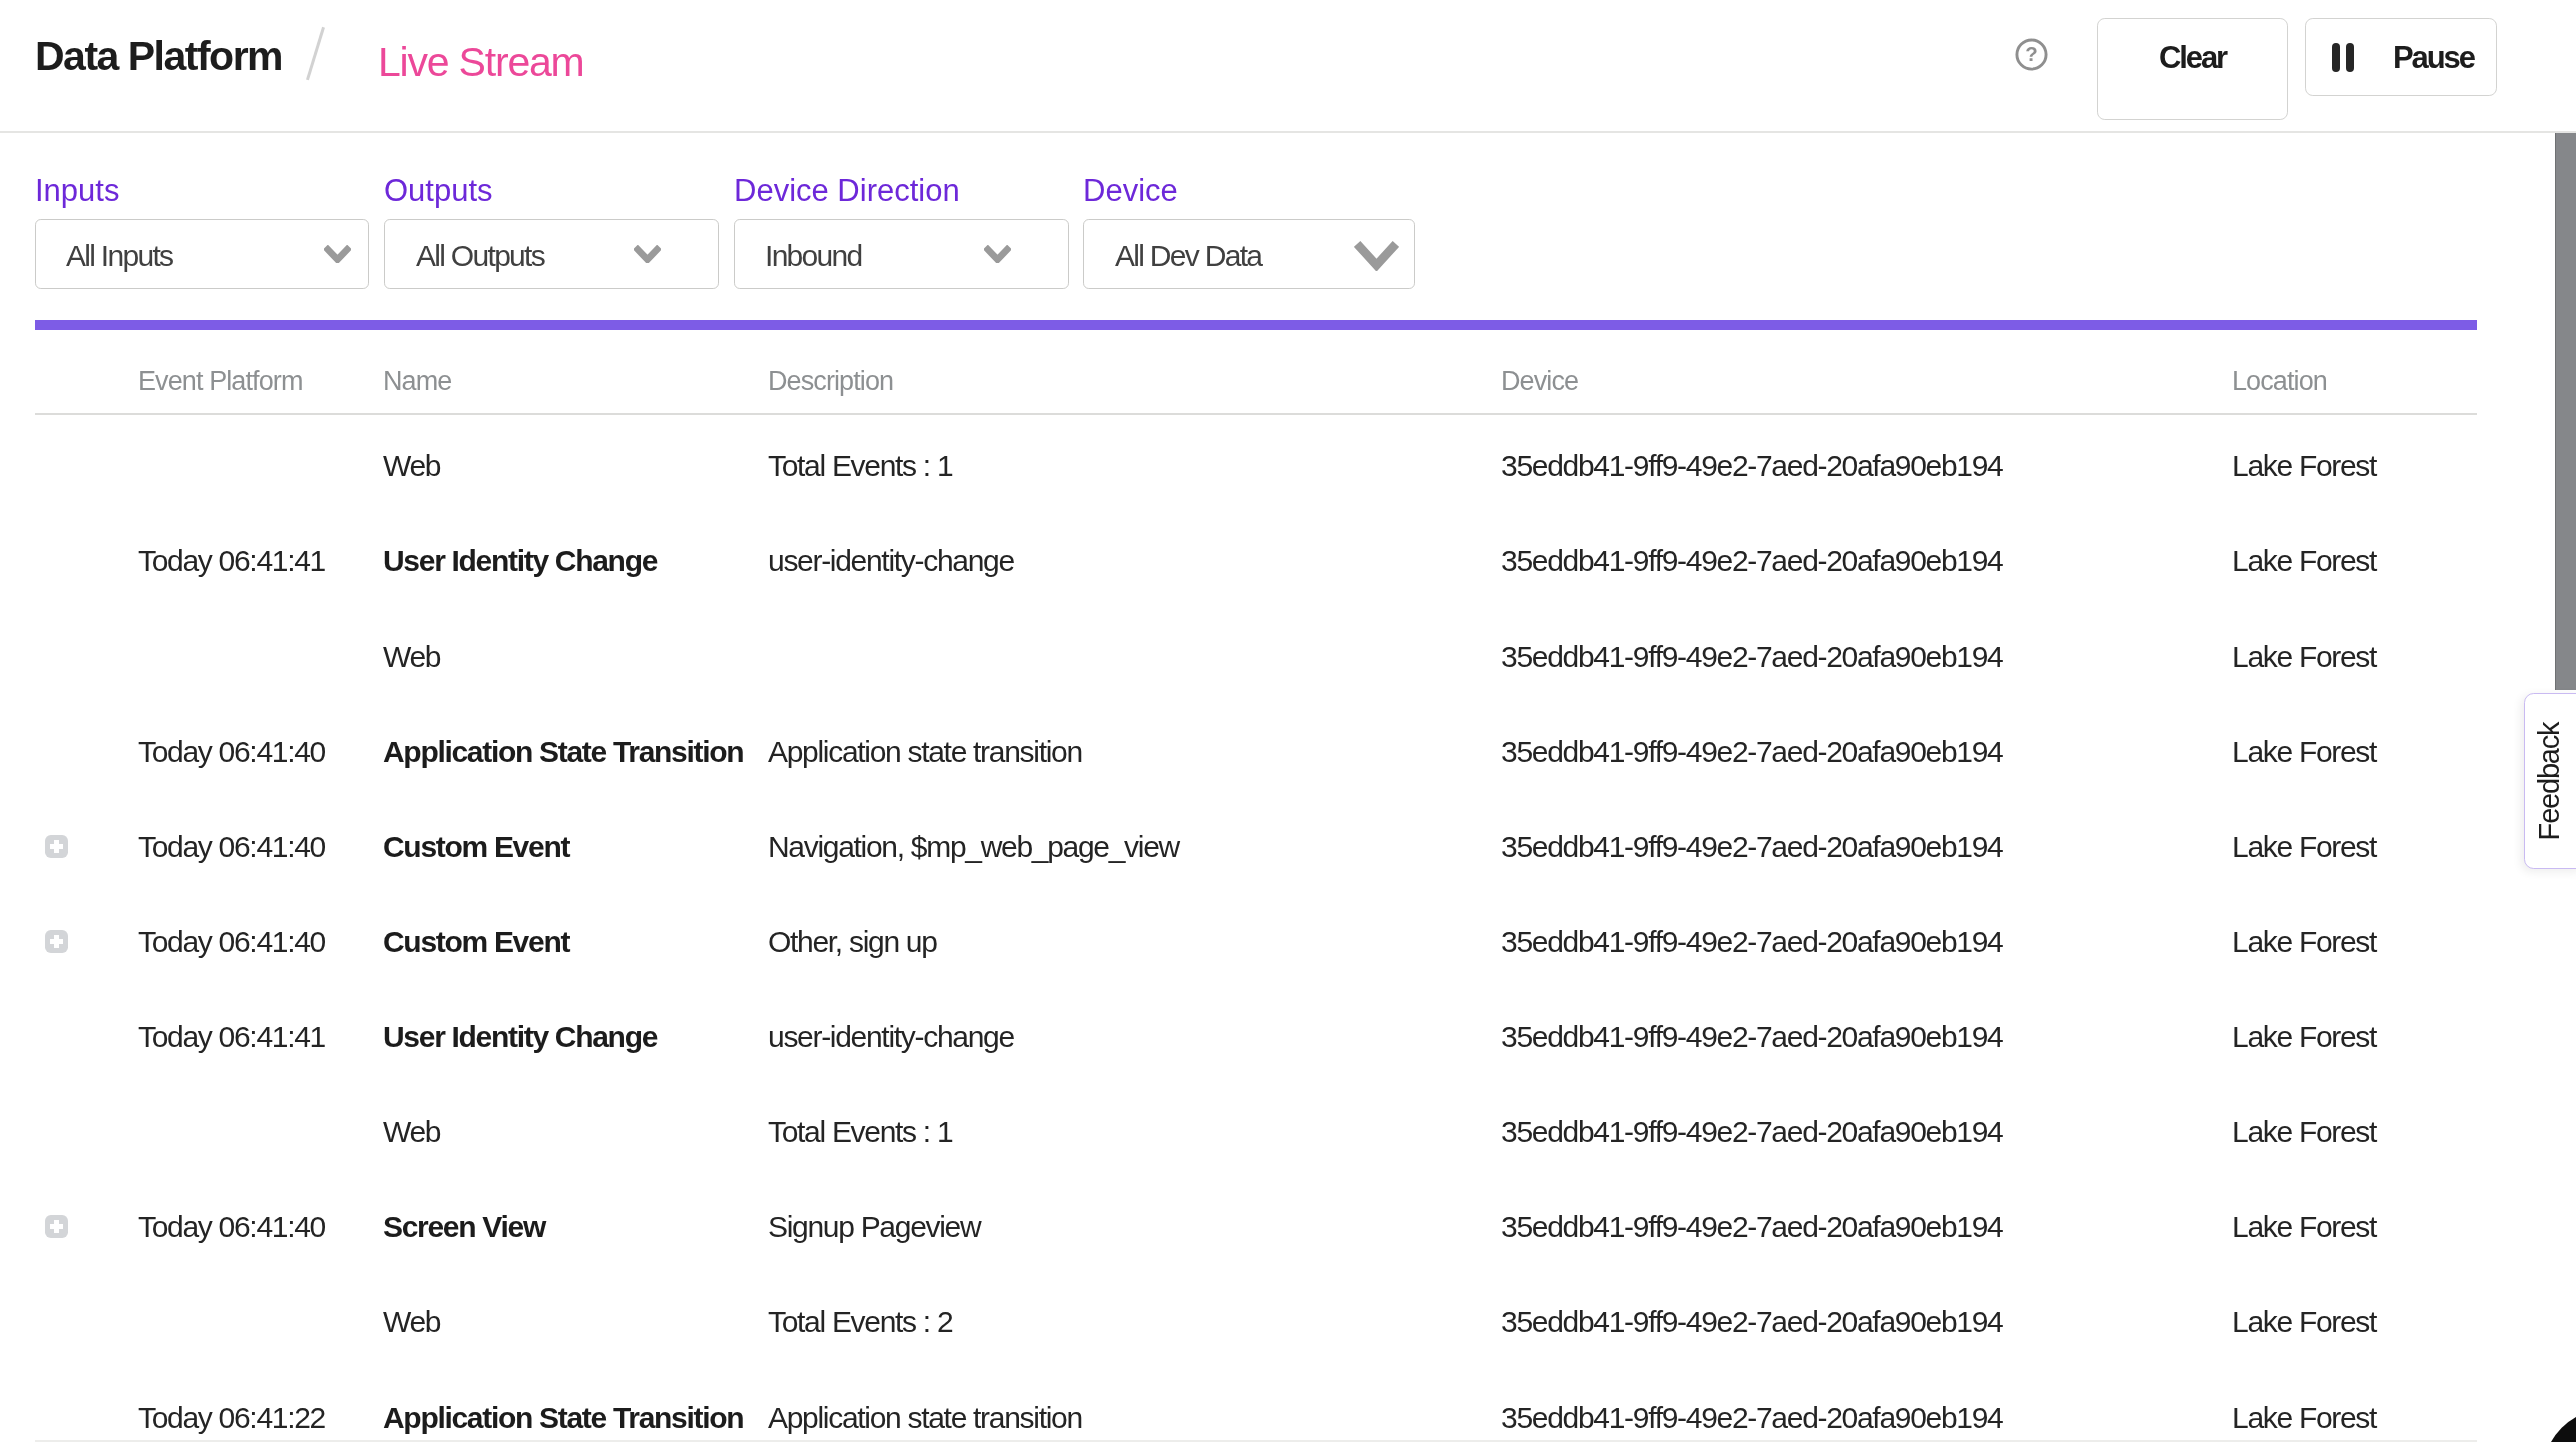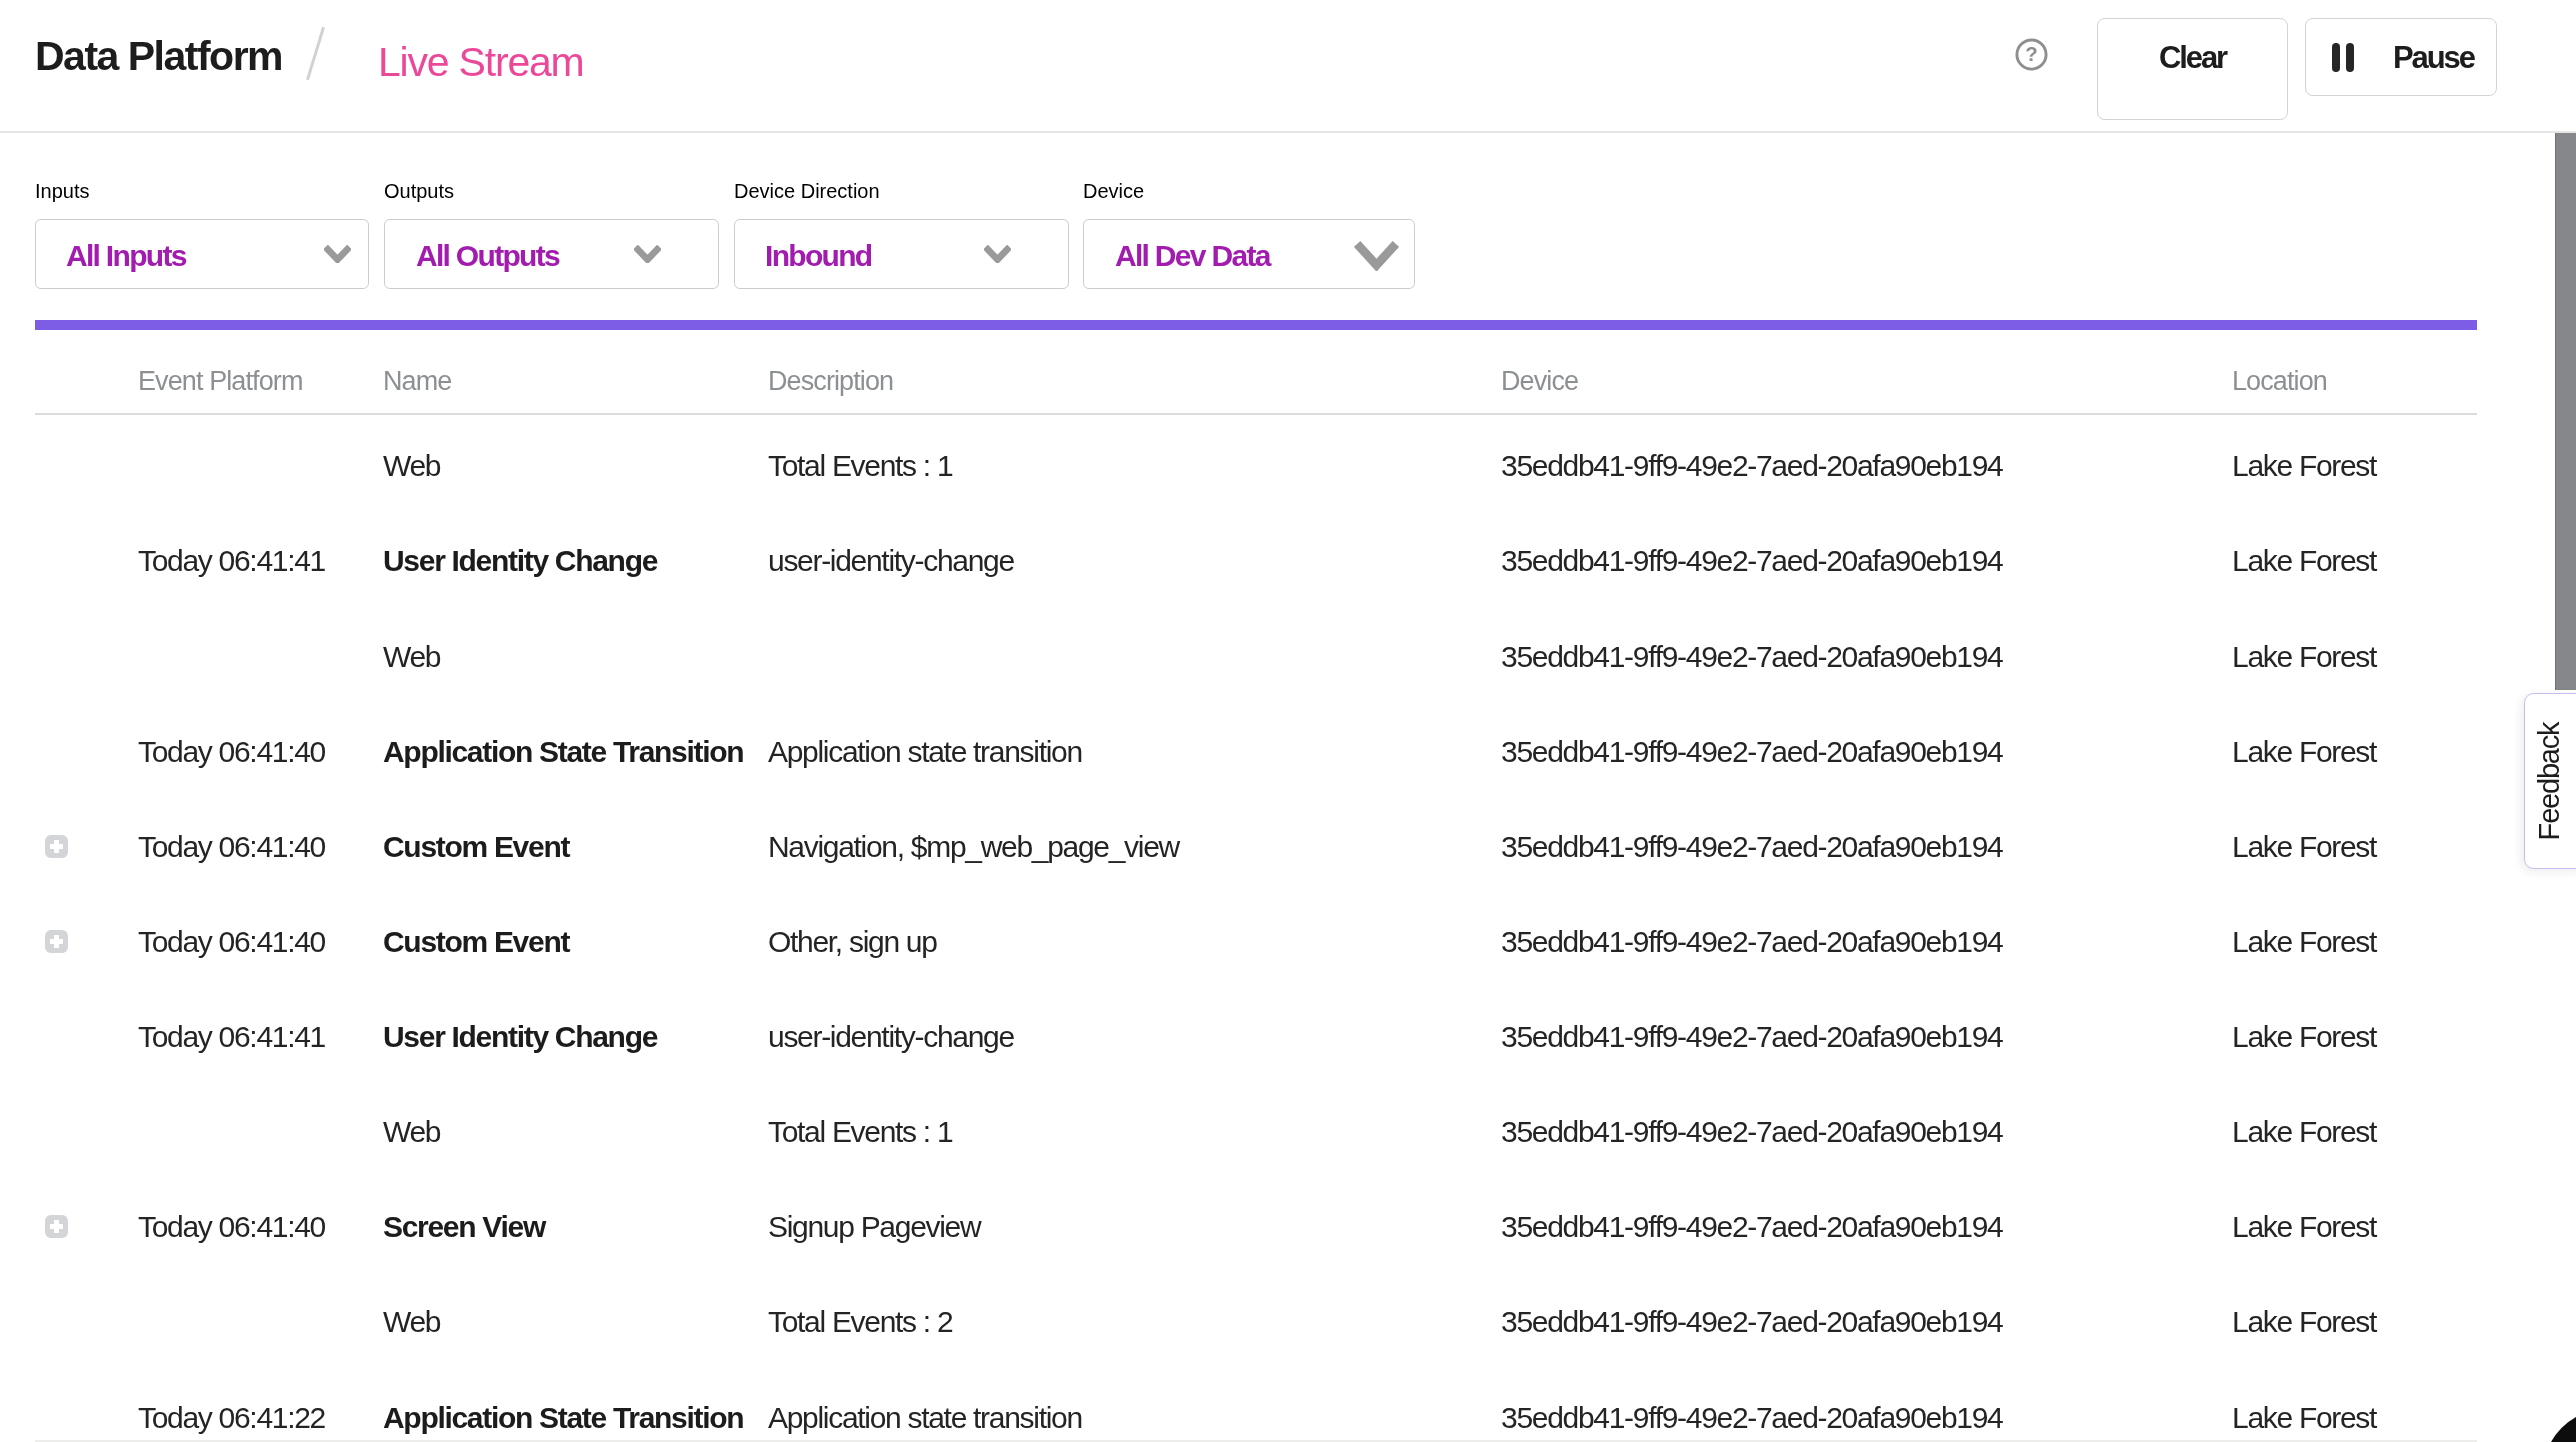--- a/index.html
+++ b/index.html
@@ -11,22 +11,22 @@
   .c-ts{left:138px;}
   .c-name{left:383px;}
   .c-desc{left:768px;}
   .c-dev{left:1501px;}
   .c-loc{left:2232px;}
   .bold{font-weight:700;color:#1c1c1c;}
   .plus{position:absolute;left:45px;top:36px;width:23px;height:23px;border-radius:5.8px;background:#d3d5d8;}
   .plus:before{content:"";position:absolute;left:4.9px;top:8.7px;width:13.6px;height:5.8px;background:#fff;}
   .plus:after{content:"";position:absolute;left:8.7px;top:4.9px;width:5.8px;height:13.6px;background:#fff;}
   .ddbox{position:absolute;top:219px;height:70px;box-sizing:border-box;border:1.9px solid #cbcbc9;border-radius:5.8px;background:#fff;}
-  .ddtext{position:absolute;top:2.9px;height:66px;line-height:66px;font-size:30px;letter-spacing:-1.7px;font-weight:700;color:#a21caf;white-space:nowrap;}
-  .lbl{position:absolute;top:178px;line-height:26px;font-size:20px;color:#000000;}
+  .ddtext{position:absolute;top:2.9px;height:66px;line-height:66px;font-size:30px;letter-spacing:-1.7px;font-weight:400;color:#404040;white-space:nowrap;}
+  .lbl{position:absolute;top:178px;line-height:26px;font-size:31px;color:#6d28d9;}
   .th{position:absolute;top:367px;line-height:29px;font-size:27px;letter-spacing:-0.9px;color:#8d9092;white-space:nowrap;}
 </style>
 </head>
 <body>
 
 <div class="abs" style="left:35px;top:35px;font-size:41px;line-height:43px;letter-spacing:-1.5px;font-weight:700;color:#1d1d1d;">Data Platform</div>
 <div class="abs" style="left:314px;top:26px;width:2.9px;height:55px;background:#d2d2d2;transform:rotate(17deg);"></div>
 <div class="abs" style="left:350px;top:41px;font-size:41px;line-height:43px;letter-spacing:-1.2px;font-weight:400;color:#ec4899;margin-left:28px;">Live Stream</div>
 
 <svg class="abs" style="left:2014px;top:37px;" width="35" height="35" viewBox="0 0 36 36">

